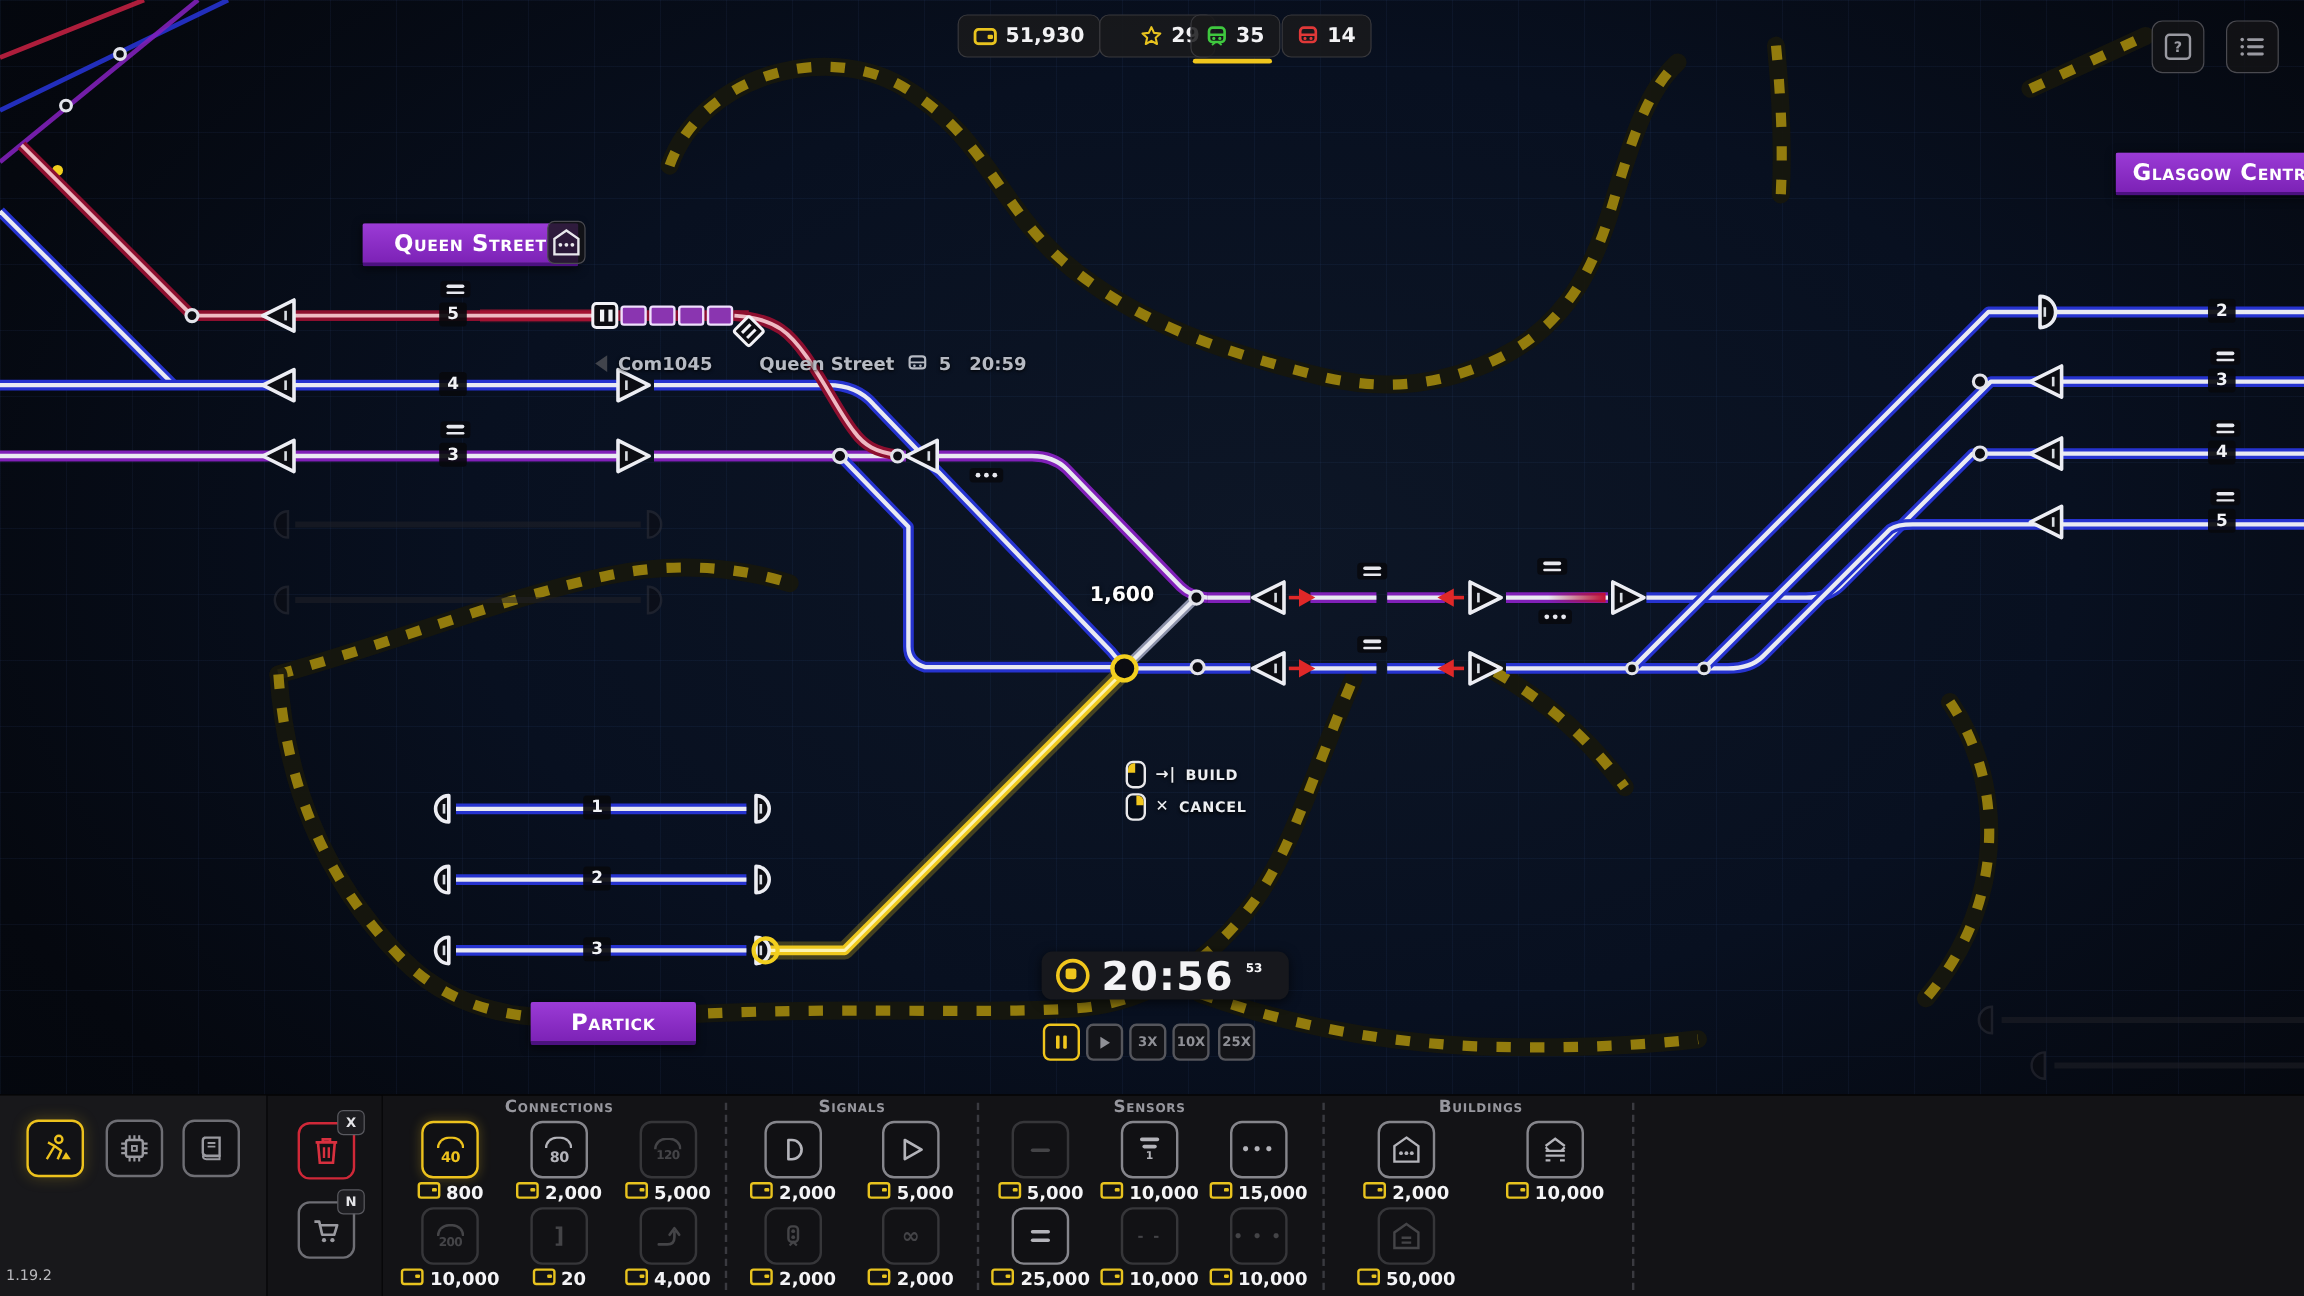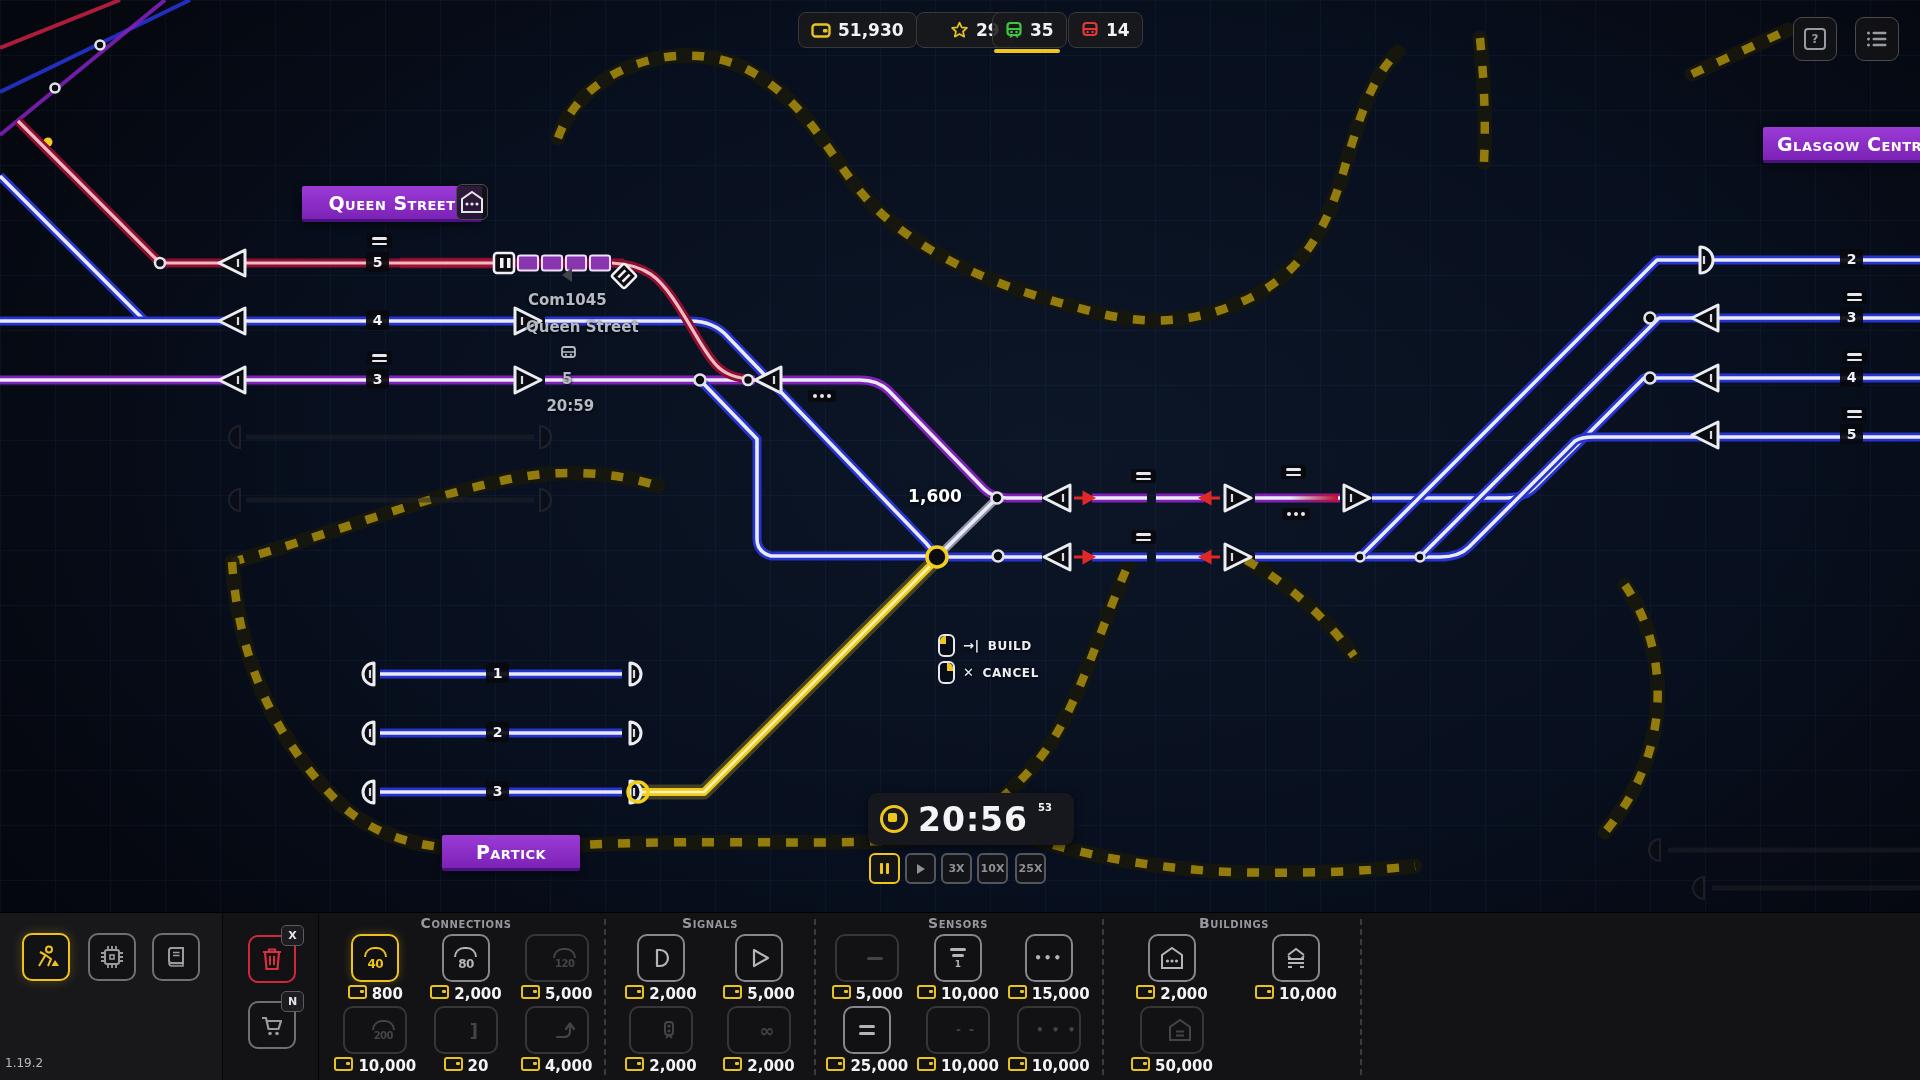--- a/index.html
+++ b/index.html
@@ -62,21 +62,21 @@
   
   .hint-row{position:absolute;display:flex;align-items:center;gap:8px;color:#eceef2;
     font-weight:bold;font-size:12px;letter-spacing:.6px;text-transform:uppercase;text-shadow:0 1px 3px #000;}
   .mouse{width:13px;height:19px;border:2px solid #e9e9ec;border-radius:6px;position:relative;background:rgba(0,0,0,.3);}
   .mouse::before{content:"";position:absolute;top:0;width:6px;height:8px;background:#f0c61d;}
   .mouse.l::before{left:0;border-radius:5px 0 0 0;}
   .mouse.r::before{right:0;border-radius:0 5px 0 0;}
   .hglyph{font-size:13px;}
 
   
-  #clock-panel{position:absolute;left:868px;top:793px;width:182px;height:52px;background:#17181d;
+  #clock-panel{position:absolute;left:868px;top:793px;width:182px;height:40px;background:#17181d;
     border-radius:9px;display:flex;align-items:center;padding:0 12px;gap:10px;box-shadow:0 2px 10px #000a;}
   .stopico{width:22px;height:22px;border:3px solid #f0c61d;border-radius:50%;position:relative;flex:none;}
   .stopico::before{content:"";position:absolute;left:5px;top:5px;width:9px;height:9px;background:#f0c61d;border-radius:2px;}
   #clock-time{color:#f4f4f6;font-weight:bold;font-size:33px;letter-spacing:1px;line-height:1;}
   #clock-sec{color:#f4f4f6;font-weight:bold;font-size:10px;align-self:flex-start;margin-top:9px;}
   .spdbtn{position:absolute;width:27px;height:27px;border:2px solid #55565c;border-radius:6px;
     background:#131418;color:#8f9096;font-weight:bold;font-size:11px;display:flex;align-items:center;justify-content:center;}
   .spdbtn.on{border-color:#f0c61d;color:#f0c61d;}
   .pauseico{display:flex;gap:2.5px;}
   .pauseico i{width:3.5px;height:11px;background:#f0c61d;display:block;border-radius:1px;}
@@ -94,21 +94,21 @@
   .keybadge{position:absolute;width:21px;height:19px;background:#1d1d21;border:1.5px solid #5a5a60;
     border-radius:5px;color:#e4e4e8;font-size:11px;font-weight:bold;display:flex;align-items:center;justify-content:center;z-index:3;}
   .section{position:absolute;top:0;height:168px;}
   .sec-title{color:#97979e;font-weight:bold;font-variant:small-caps;font-size:14px;letter-spacing:.6px;
     text-align:center;margin-top:2px;}
   .sec-grid{display:grid;justify-items:center;row-gap:3px;margin-top:3px;}
   .tb-item{display:flex;flex-direction:column;align-items:center;width:84px;}
   .tb-btn{width:44px;height:44px;border:2px solid #86868c;border-radius:10px;background:#111114;
     display:flex;align-items:center;justify-content:center;color:#b4b4ba;}
   .tb-item.active .tb-btn{border-color:#edc21d;color:#edc21d;box-shadow:0 0 10px rgba(237,194,29,.28);}
-  .tb-item.disabled .tb-btn{opacity:.3;padding-left:16px;}
+  .tb-item.disabled .tb-btn{opacity:.3;}
   .tb-price{display:flex;align-items:flex-start;gap:5px;color:#f4f4f6;font-weight:bold;font-size:15px;margin-top:3px;}
   .w-ico{width:15px;height:10px;border:2px solid #e8c31f;border-radius:3px;position:relative;flex:none;}
   .w-ico::after{content:"";position:absolute;right:1px;top:2.5px;width:4px;height:3px;background:#e8c31f;border-radius:1px;}
   .spd{display:flex;flex-direction:column;align-items:center;line-height:1;}
   .spd::before{content:"";width:19px;height:8px;border:2.5px solid currentColor;border-bottom:none;border-radius:10px 10px 0 0;margin-bottom:1px;}
   .spd b{font-size:12px;letter-spacing:-.5px;}
   .bars{display:flex;flex-direction:column;gap:4px;align-items:center;}
   .bars i{width:16px;height:3px;background:currentColor;border-radius:1.5px;display:block;}
   .glyph{font-size:18px;font-weight:bold;}
   .dotsg{font-size:12px;letter-spacing:2px;font-weight:bold;}
@@ -375,21 +375,21 @@
         <i></i>
         <i></i>
         <i></i>
       </div>
     <div class="badge dots" style="left:1282px;top:508px;">
         <i></i>
         <i></i>
         <i></i>
       </div>
 
-    <div id="train-label" style="left:496px;top:268px;flex-direction:column;">
+    <div id="train-label" style="left:496px;top:294px;">
       <span class="tri-left"></span>
       <span>Com1045</span>
       <span style="margin-left:30px;">Queen Street</span>
       <svg width="17" height="16" viewBox="0 0 17 16" style="margin-left:2px;">
         <rect x="2" y="2" width="13" height="10" rx="2.5" fill="none" stroke="#b6bac3" stroke-width="1.8"></rect>
         <line x1="2" y1="7" x2="15" y2="7" stroke="#b6bac3" stroke-width="1.5"></line>
         <circle cx="6" cy="9.8" r="1.1" fill="#b6bac3"></circle>
           <circle cx="11" cy="9.8" r="1.1" fill="#b6bac3"></circle>
       </svg>
       <span>5</span>

